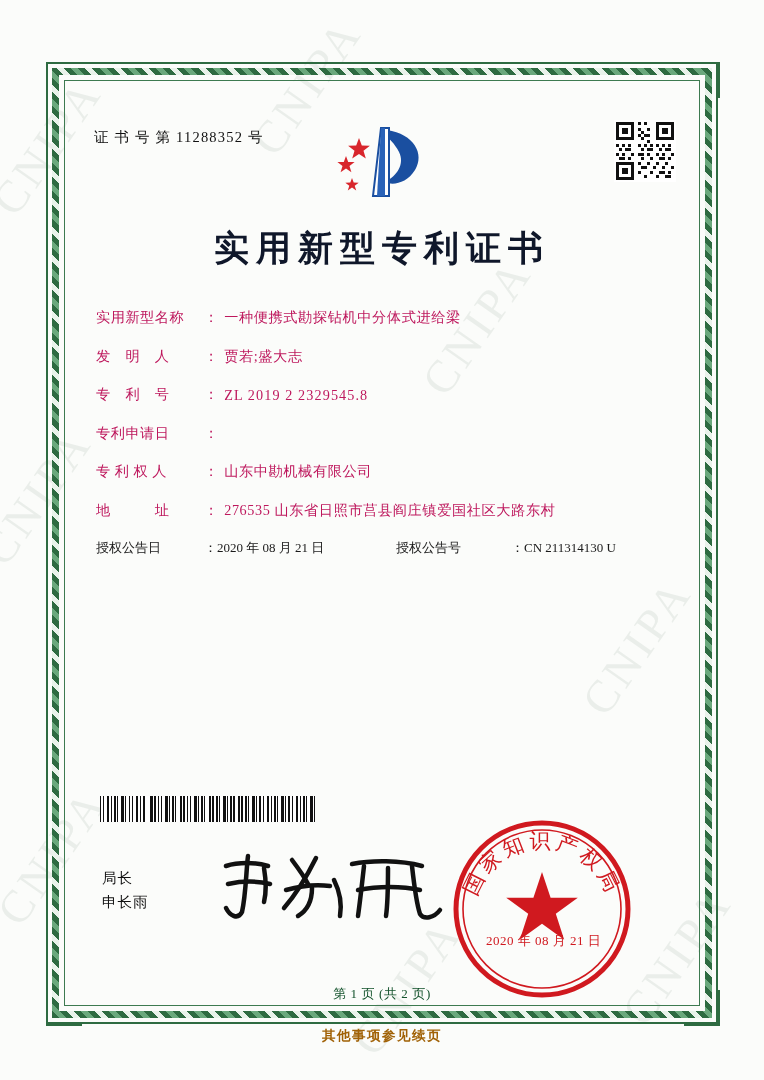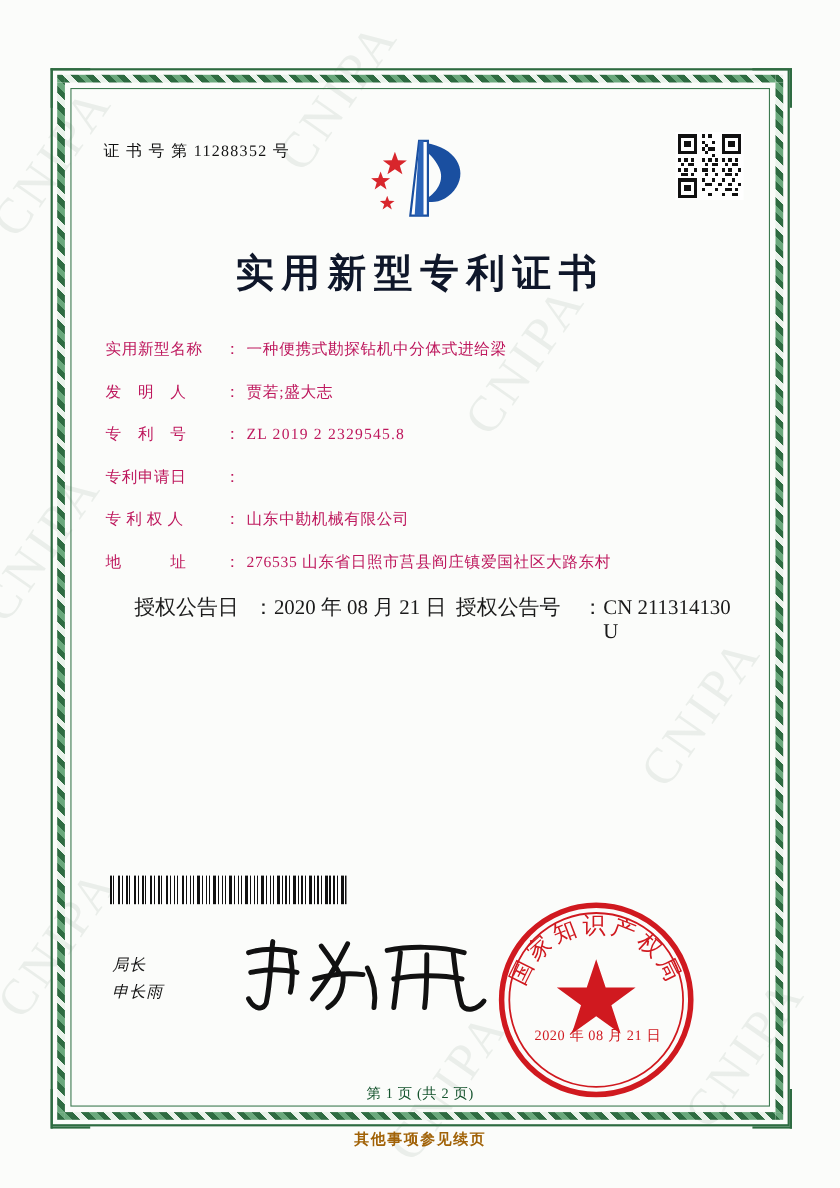--- a/index.html
+++ b/index.html
@@ -152,23 +152,22 @@
     flex: 1;
     letter-spacing: 0.6px;
   }
   .field .val.mono {
     font-family: "Liberation Serif", serif;
     letter-spacing: 1.1px;
   }
   .field-row2 {
     display: flex;
     align-items: flex-start;
-    font-size: 19px;
+    font-size: 13px;
     margin-bottom: 19.5px;
-    margin-left: 26px;
   }
   .field-row2 .seg {
     display: flex;
     align-items: baseline;
   }
   .field-row2 .seg.first { width: 300px; }
   .field-row2 .seg .lbl { width: 108px; flex: 0 0 108px; display: flex; justify-content: space-between; }
   .field-row2 .seg .lbl.w2 { width: 115px; flex: 0 0 115px; }
 
   
@@ -203,21 +202,20 @@
 
   
   .sig-label {
     position: absolute;
     left: 38px;
     top: 786px;
     font-size: 14.5px;
     line-height: 24px;
     letter-spacing: 1px;
     color: #111;
-    font-style: italic;
   }
   .sig-hand {
     position: absolute;
     left: 148px;
     top: 770px;
     width: 270px;
     height: 72px;
   }
 
   

